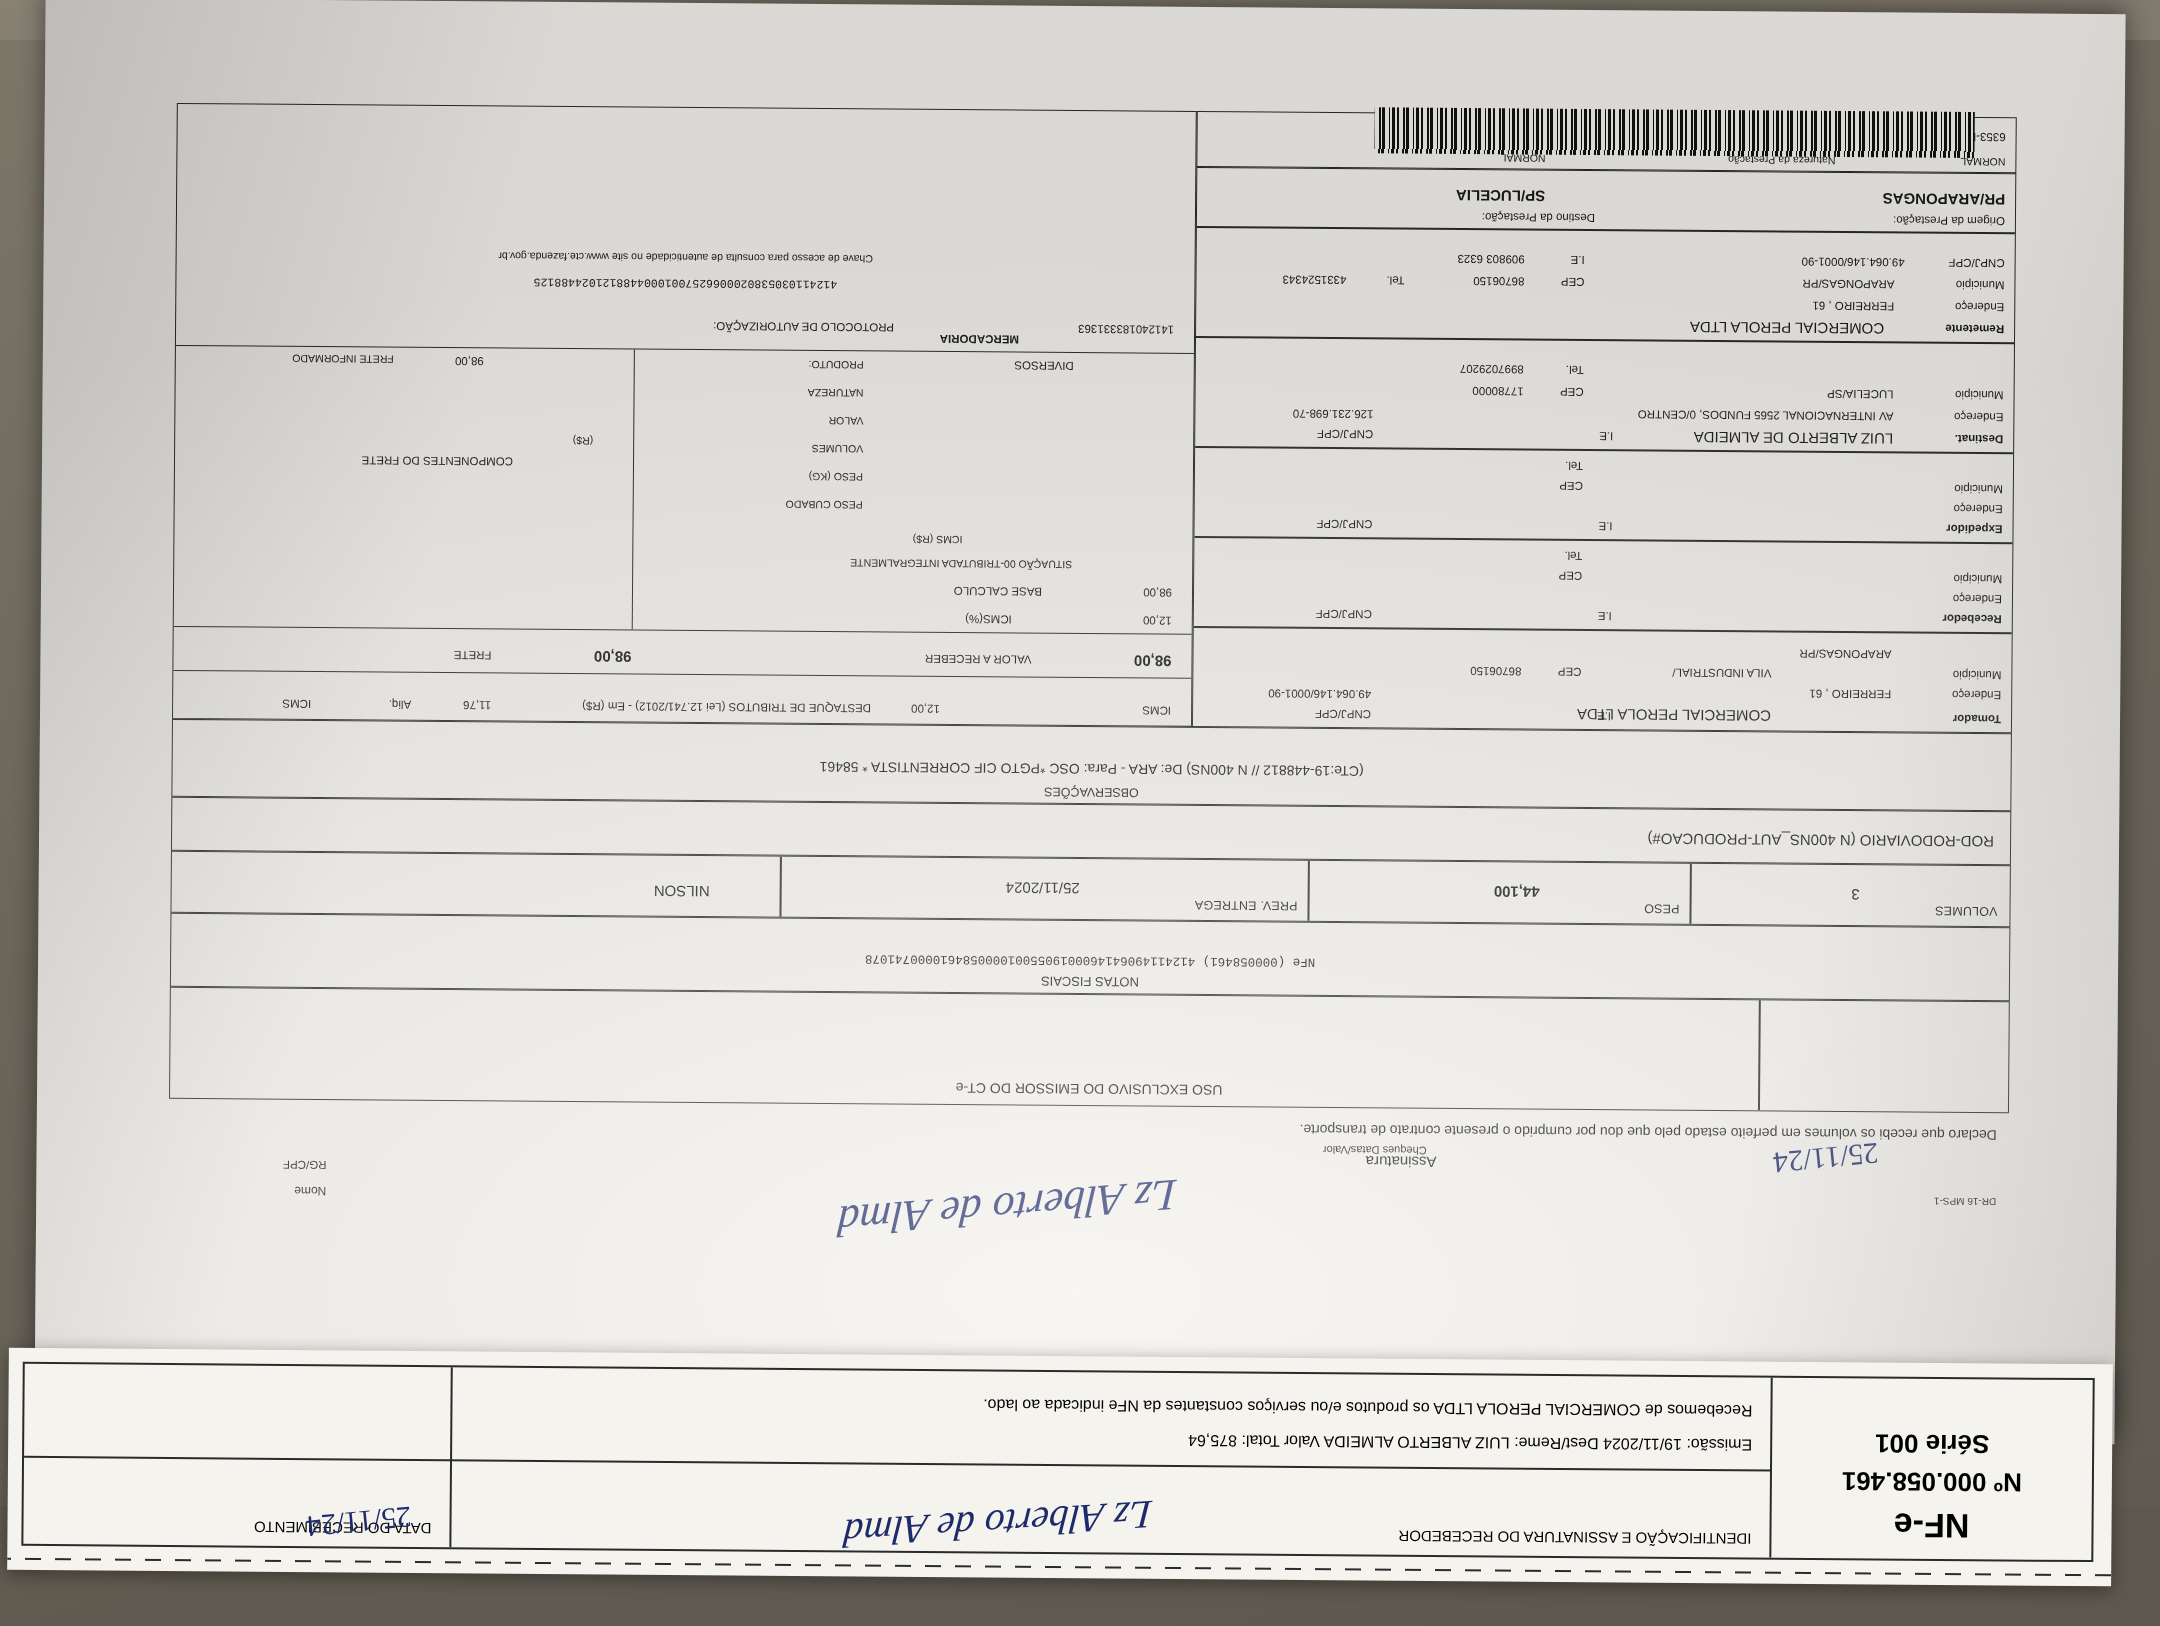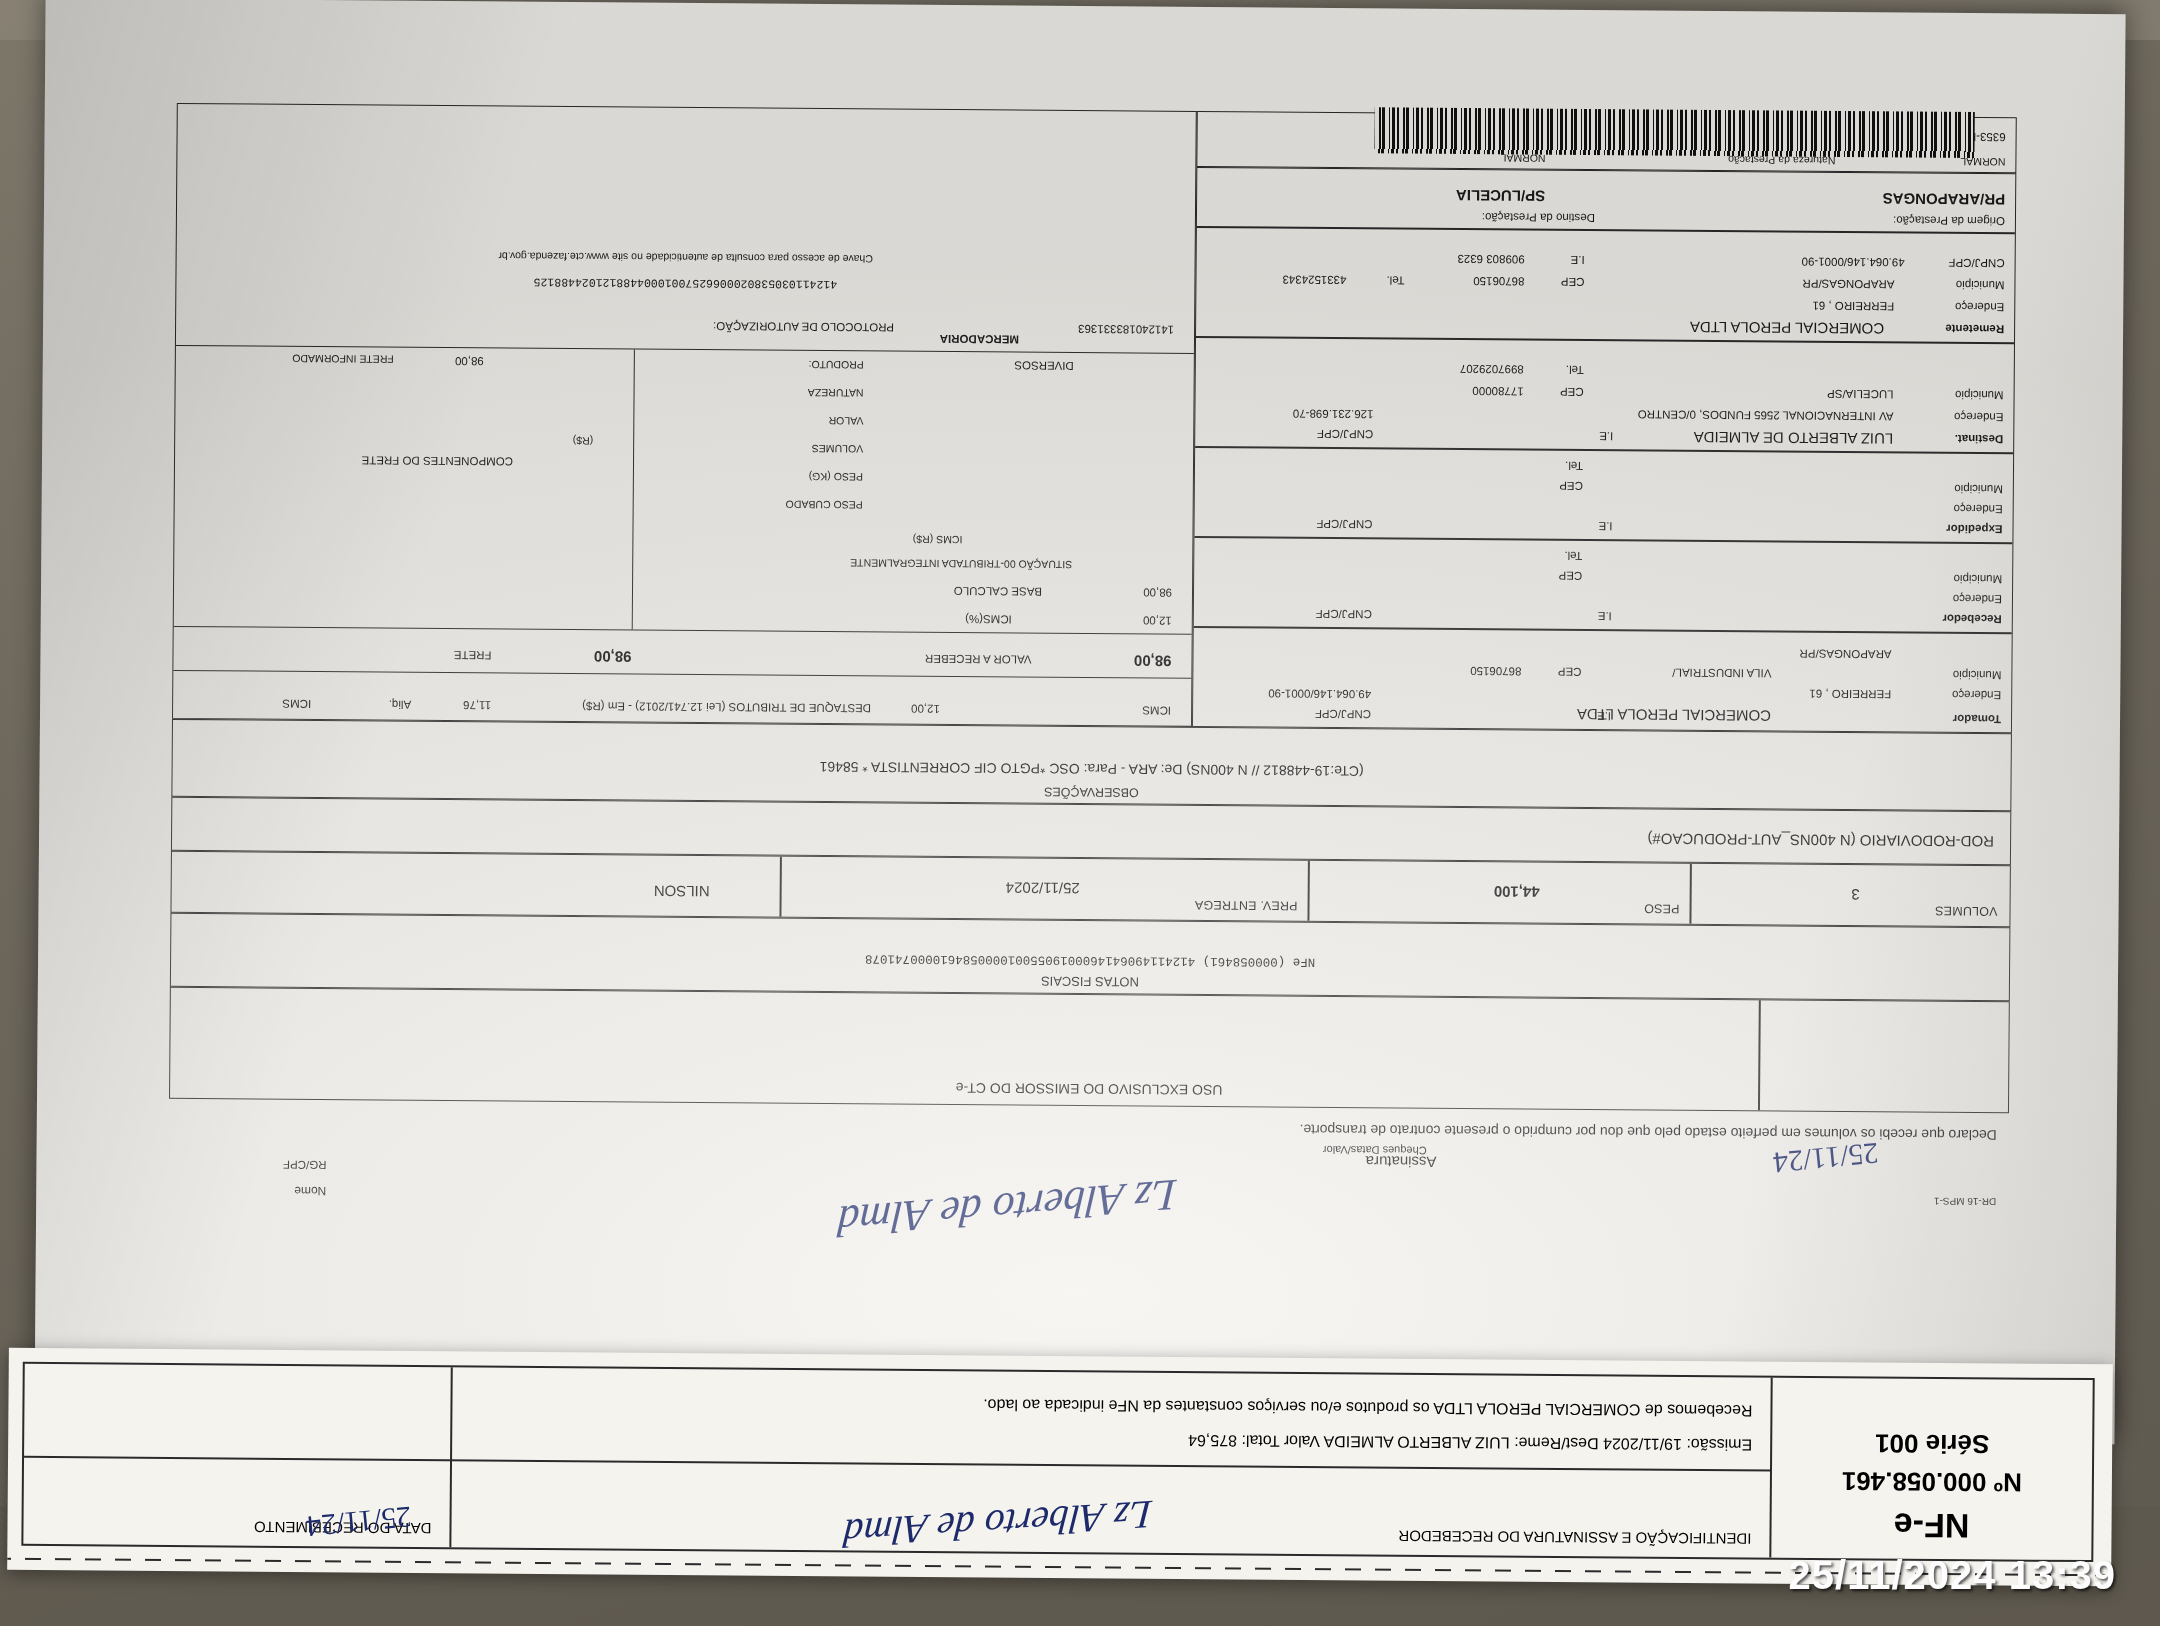--- a/index.html
+++ b/index.html
@@ -407,14 +407,13 @@
 
         <div class="abs" style="left:340px; top:104px; width:1700px; font-size:16px;">Emissão: 19/11/2024 Dest/Reme: LUIZ ALBERTO ALMEIDA  Valor Total: 875,64</div>
         <div class="abs" style="left:340px; top:138px; width:1700px; font-size:16px;">Recebemos de COMERCIAL PEROLA LTDA os produtos e/ou serviços constantes da NFe indicada ao lado.</div>
       </div>
 
       <div id="slip-pen-date">25/11/24</div>
       <div id="slip-pen-sign">Lz Alberto de Almd</div>
     </div>
   </div>
 
-  <div id="timestamp">25/11/2024  13:39</div>
 </div>
 
 </body></html>

